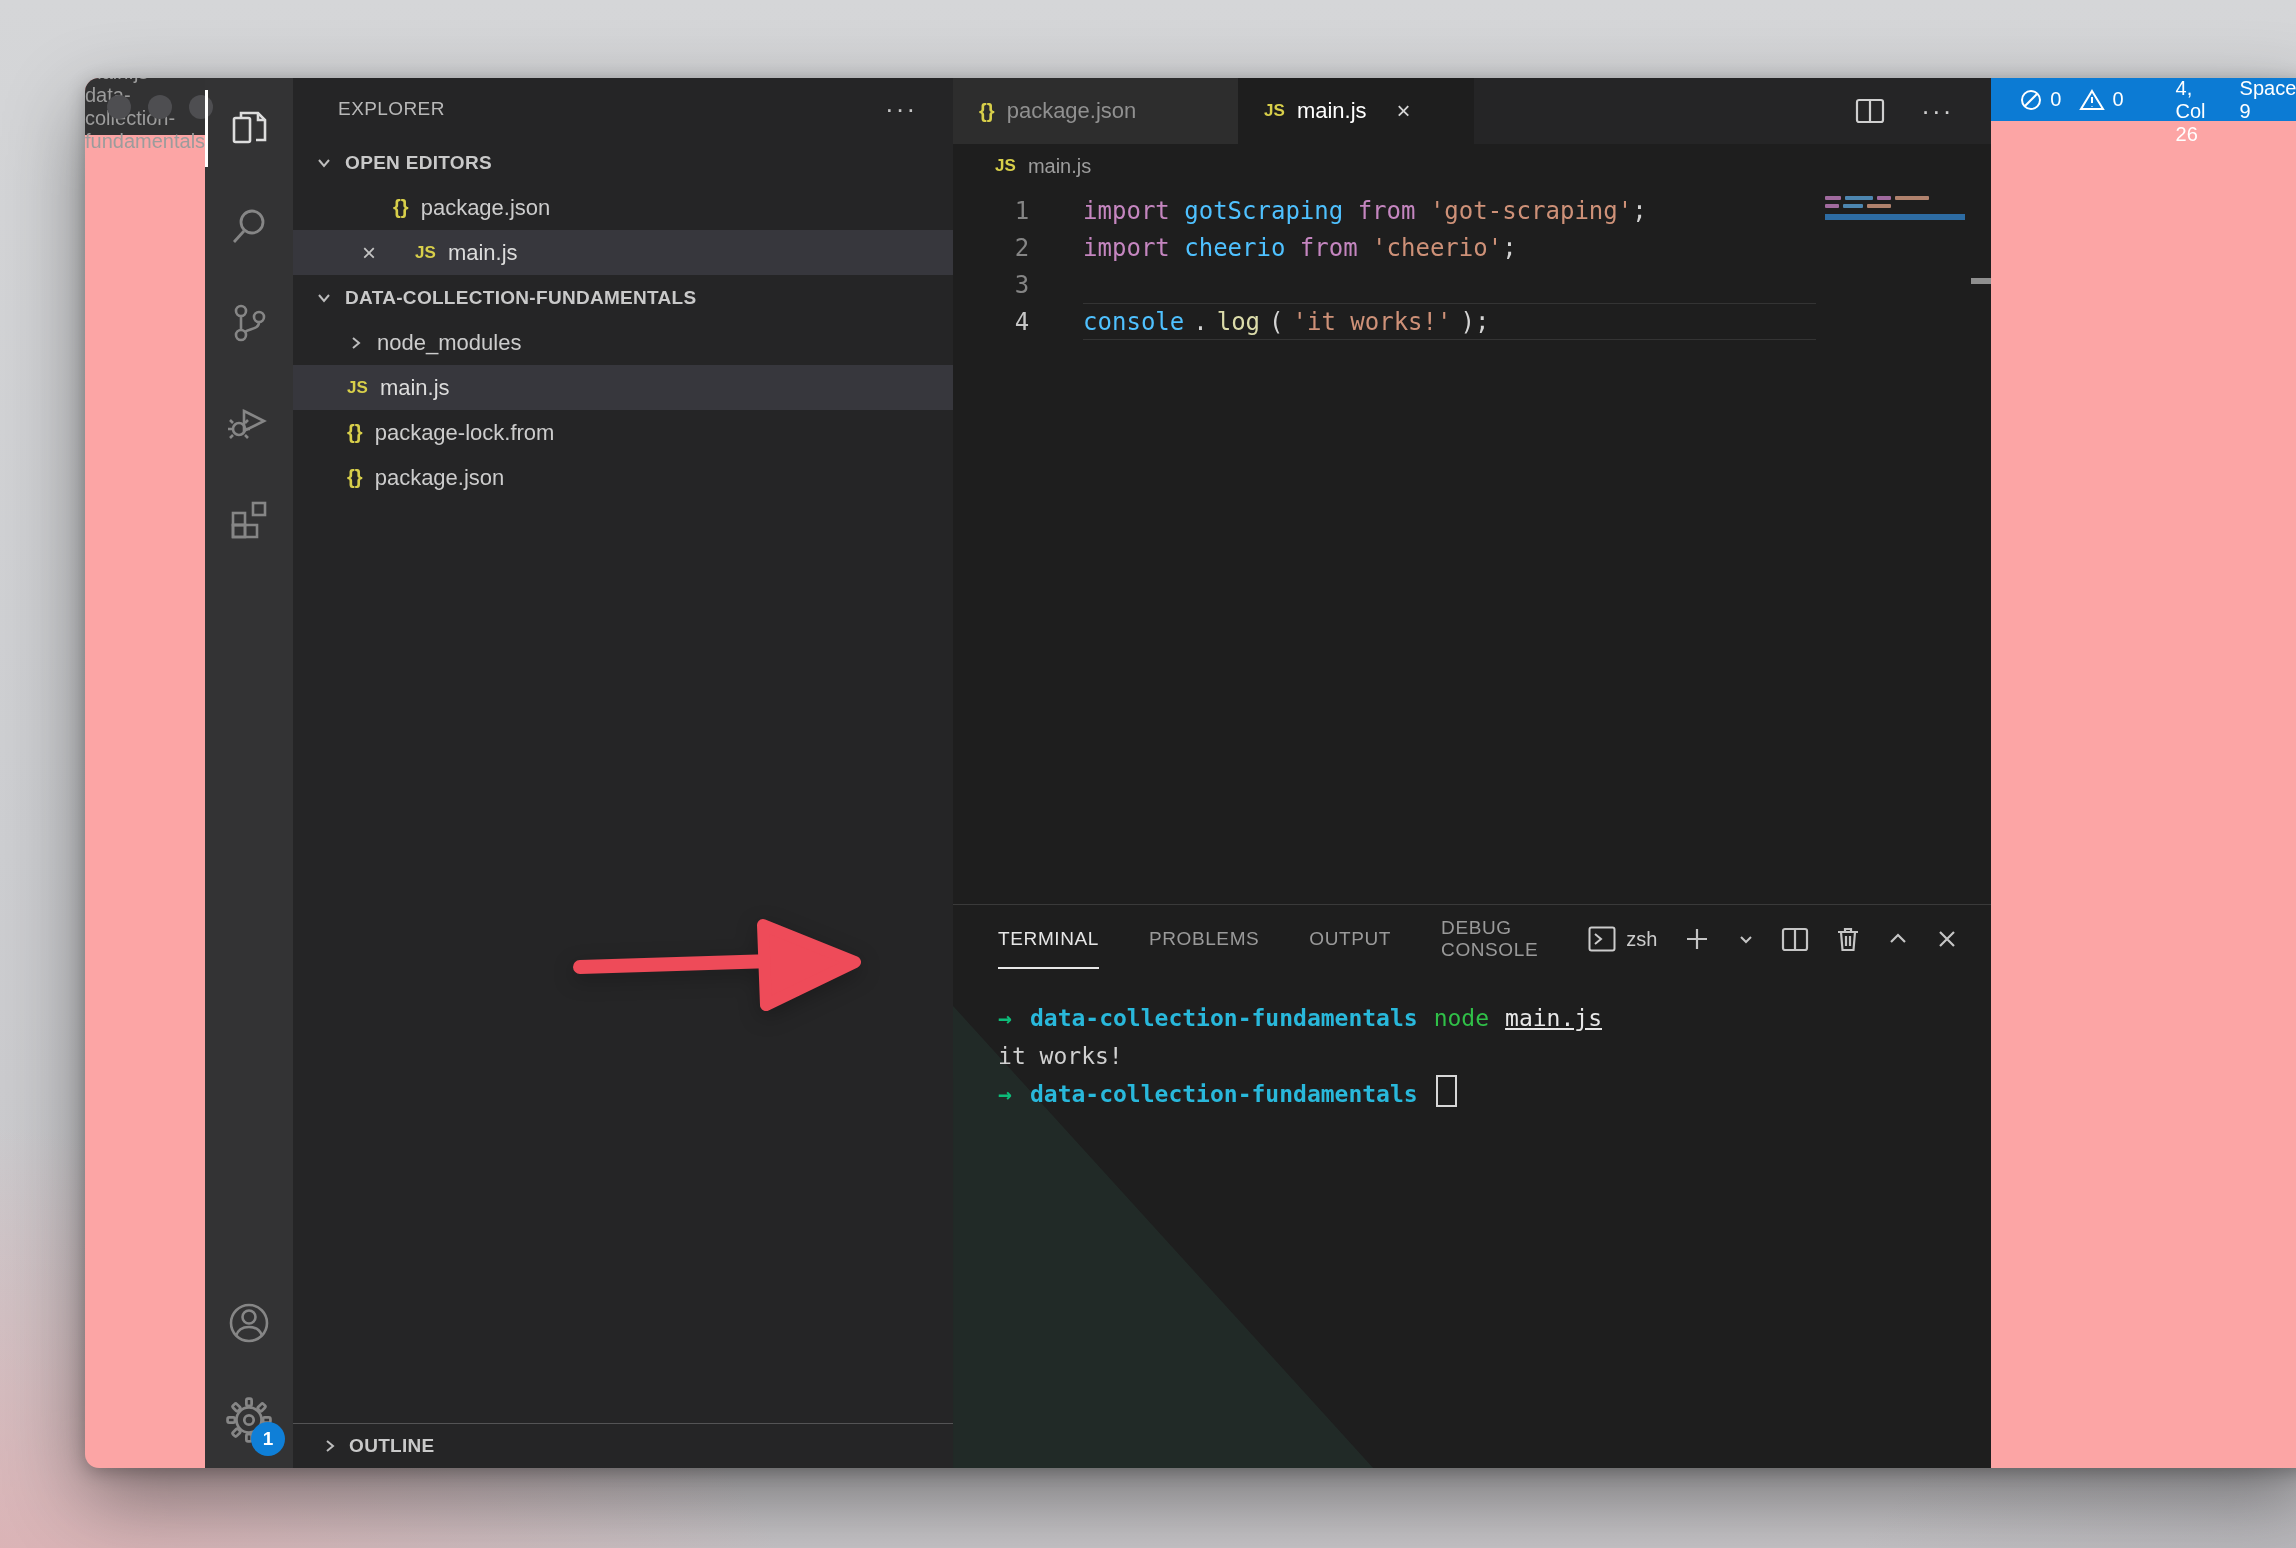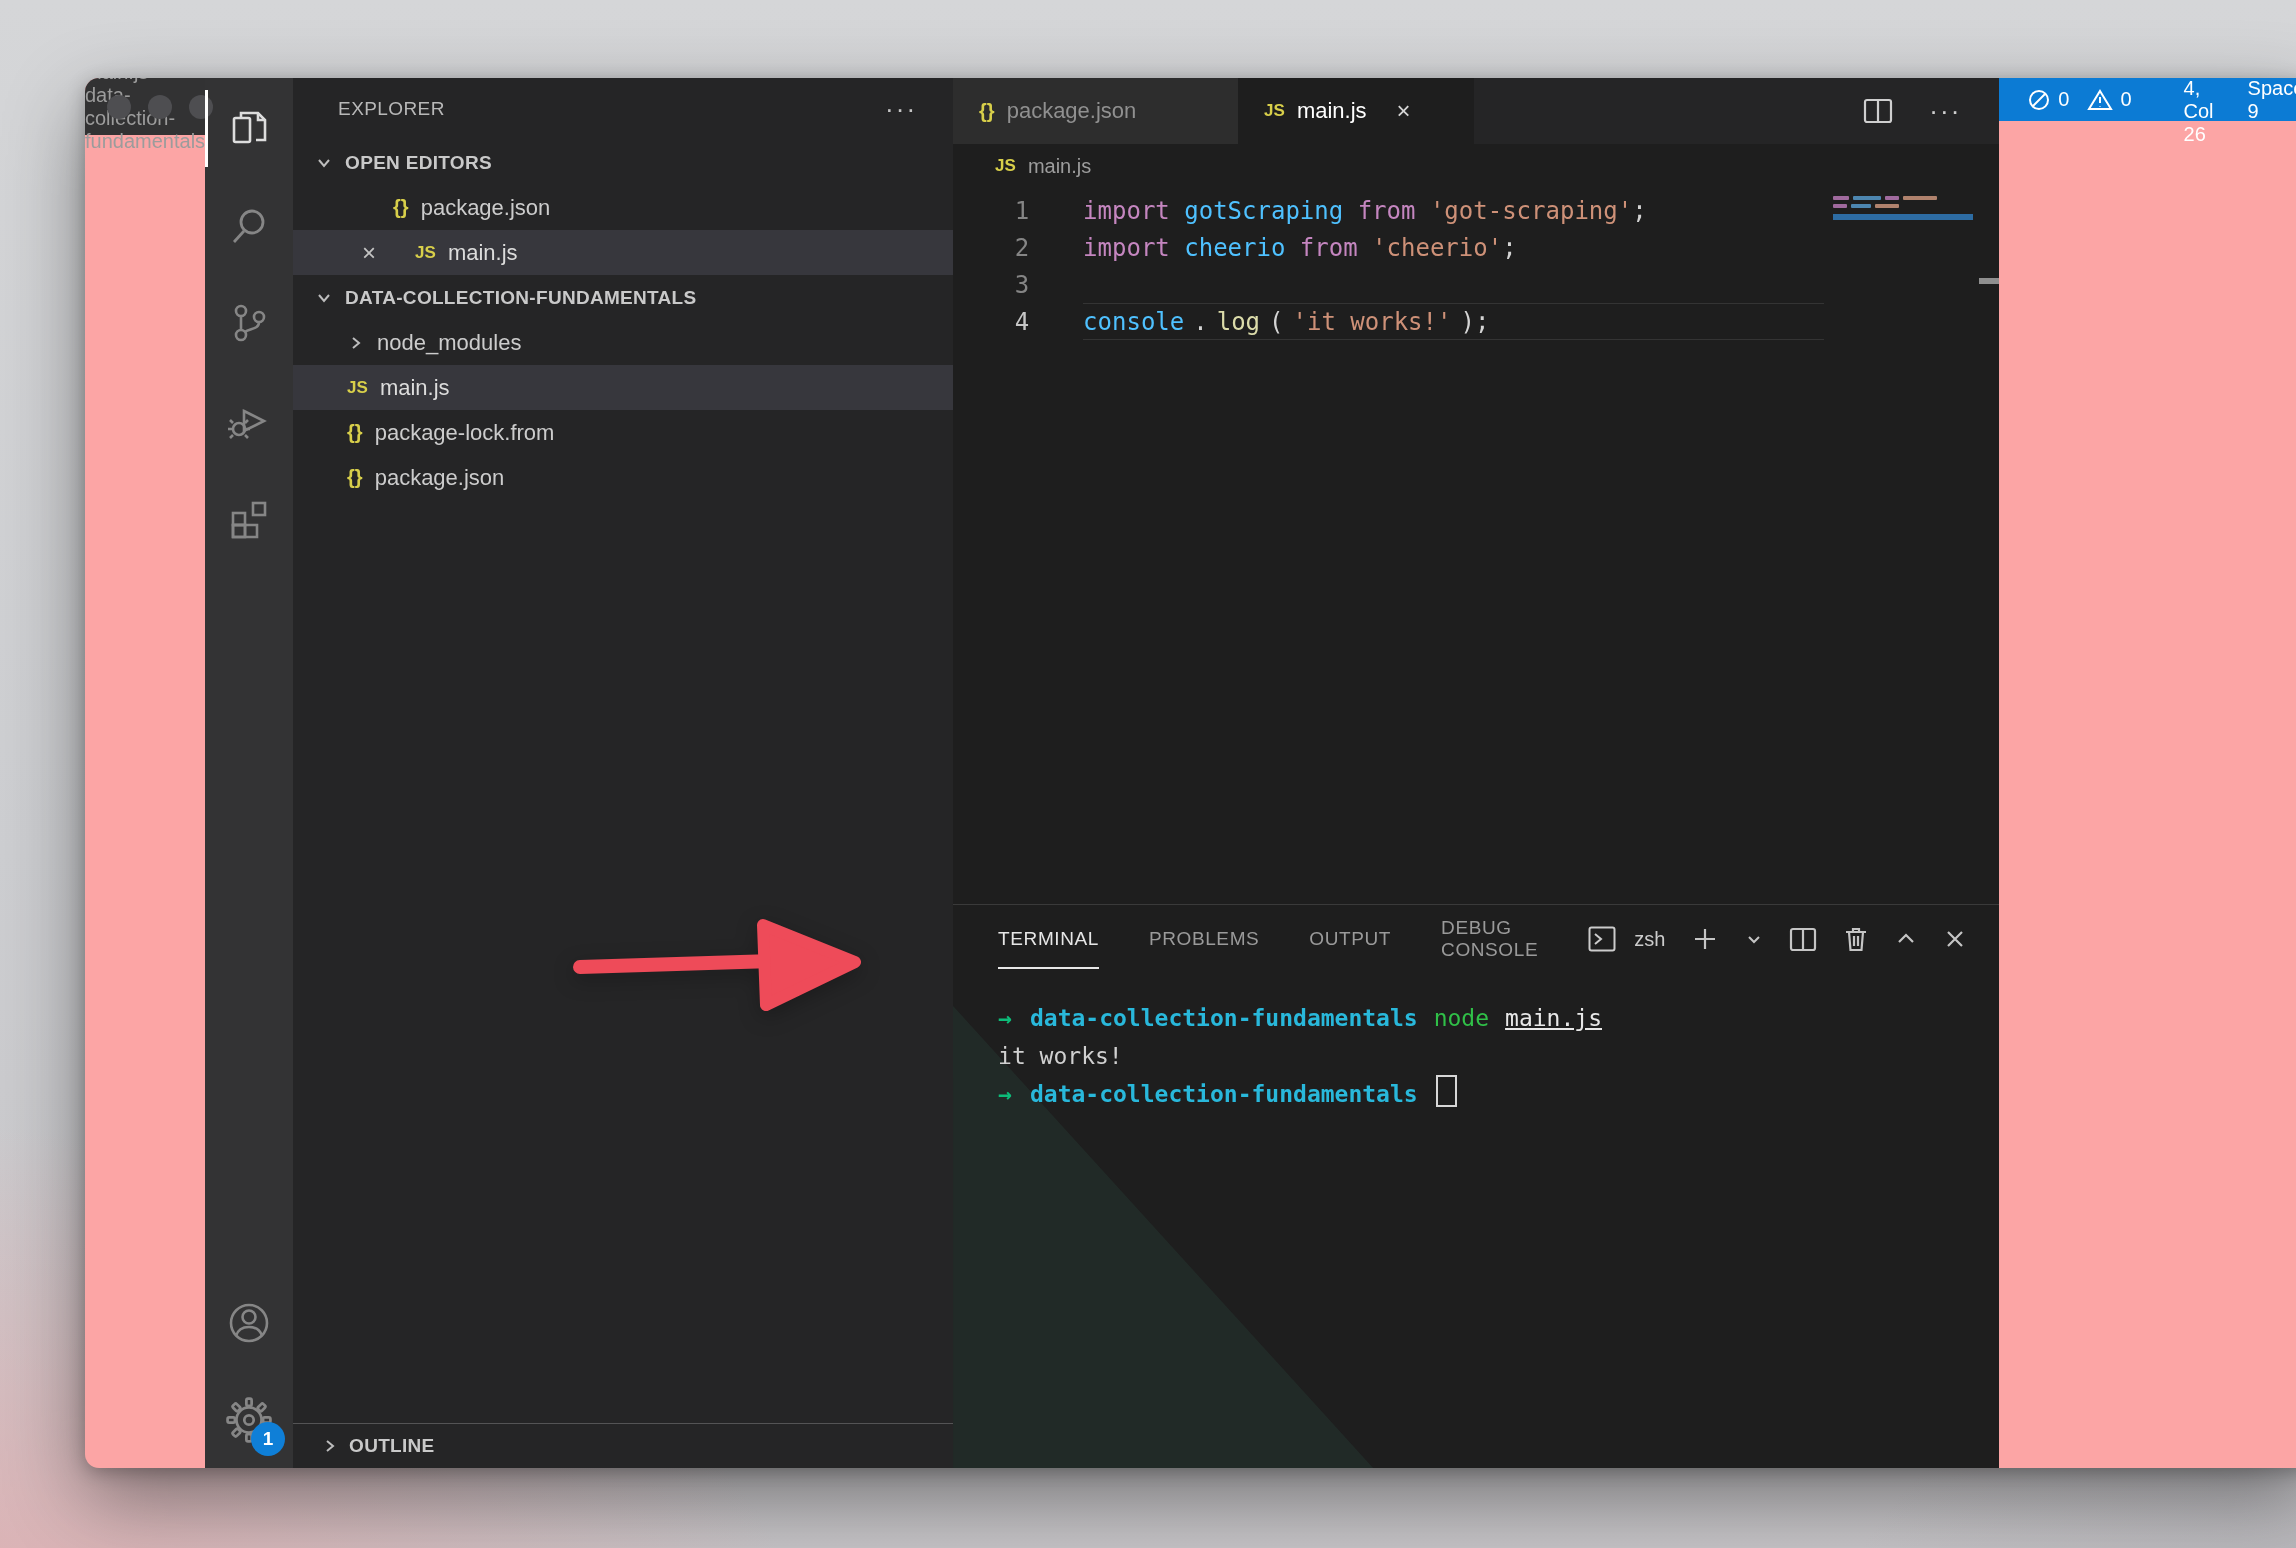--- a/index.html
+++ b/index.html
@@ -80,21 +80,21 @@
   
   .panel{height:563px;flex:0 0 563px;border-top:1px solid #3a3a3a;position:relative;background:#1e1e1e;overflow:hidden;}
   .panel::before{content:"";position:absolute;left:0;top:0;width:100%;height:100%;
     background:rgba(70,160,130,0.10);
     clip-path:polygon(0 101px,420px 563px,0 563px);pointer-events:none;}
   .panel-header{height:68px;display:flex;align-items:center;padding-left:45px;position:relative;}
   .ptab{font-size:19px;letter-spacing:.6px;color:#9a9a9a;margin-right:50px;position:relative;height:100%;display:flex;align-items:center;}
   .ptab.active{color:#e6e6e6;}
   .ptab.active::after{content:"";position:absolute;left:0;right:0;bottom:4px;height:2px;background:#e7e7e7;}
   .panel-actions{margin-left:auto;margin-right:32px;display:flex;align-items:center;gap:26px;color:#c5c5c5;}
-  .shell-chip{display:flex;align-items:center;gap:18px;font-size:20px;color:#cccccc;}
+  .shell-chip{display:flex;align-items:center;gap:10px;font-size:20px;color:#cccccc;}
   .term{padding:26px 0 0 45px;font-size:23px;line-height:38px;font-family:"DejaVu Sans Mono","Liberation Mono",monospace;color:#d0d0d0;position:relative;}
   .t-arrow{color:var(--term-arrow);font-weight:bold;}
   .t-cwd{color:var(--term-cyan);font-weight:bold;margin-left:18px;}
   .t-cmd{color:var(--term-cmd);margin-left:16px;}
   .t-arg{color:#e8e8e8;text-decoration:underline;margin-left:16px;}
   .t-cursor{display:inline-block;width:17px;height:28px;border:2px solid #d7d7d7;vertical-align:-5px;margin-left:18px;}
   
   .statusbar{height:43px;flex:0 0 43px;background:var(--status-blue);display:flex;align-items:center;justify-content:space-between;color:#ffffff;font-size:20px;padding:0 28px 0 28px;}
   .status-left,.status-right{display:flex;align-items:center;}
   .status-left .s-item{display:flex;align-items:center;gap:7px;margin-right:18px;}

